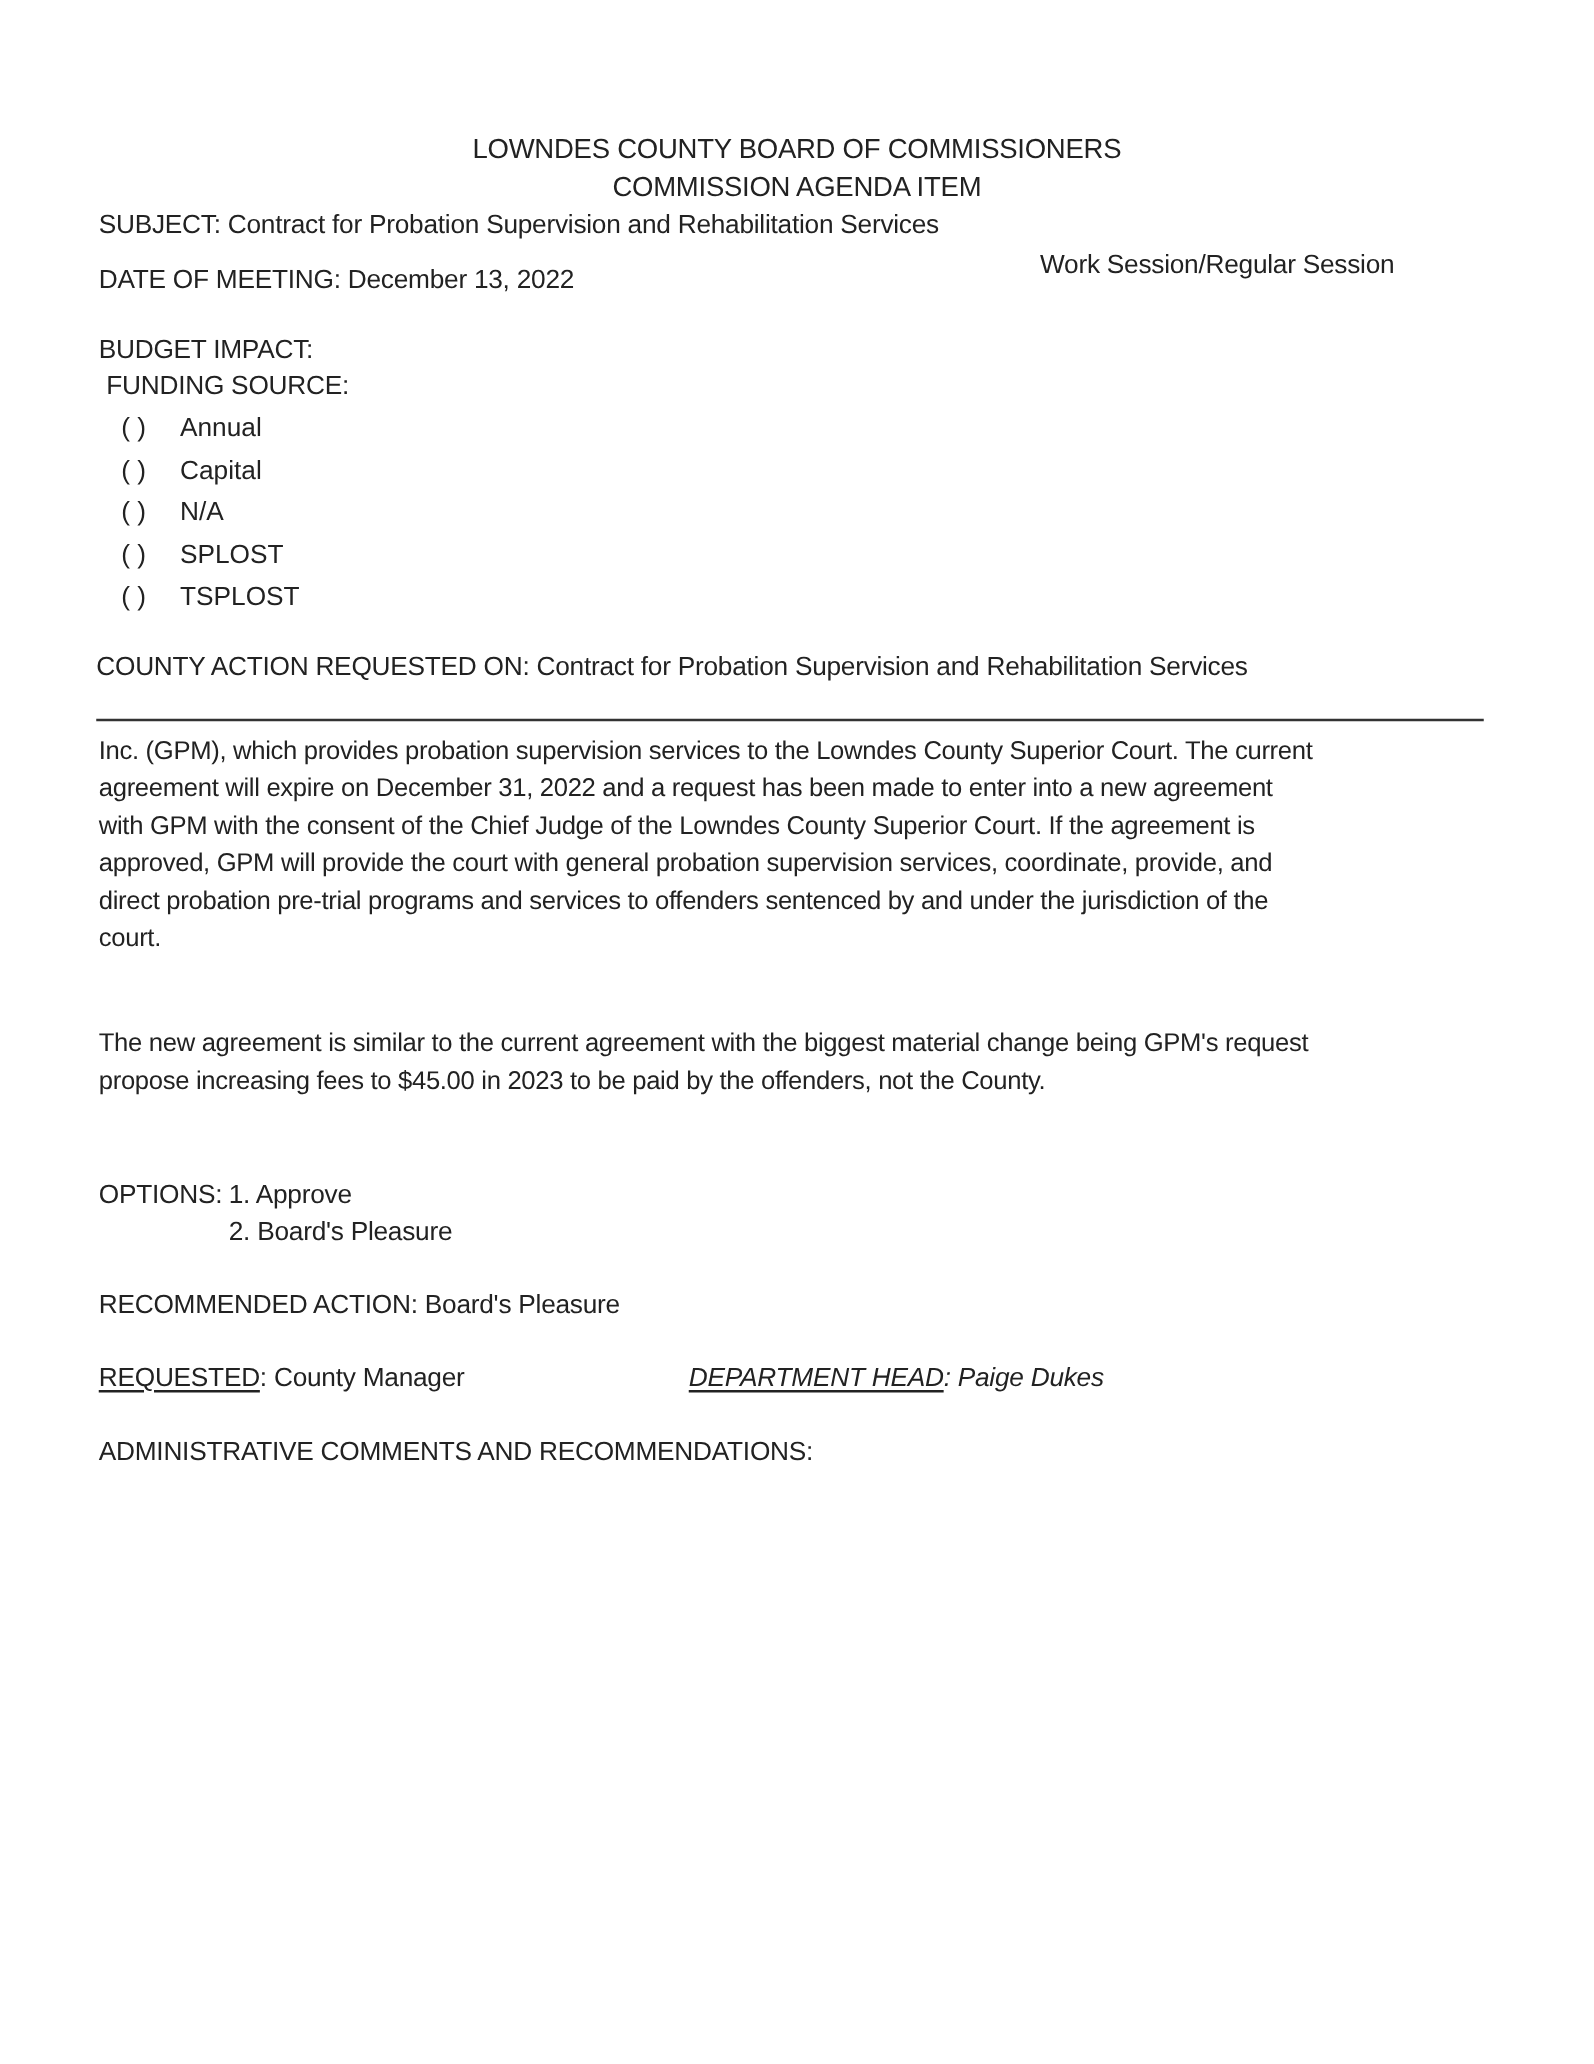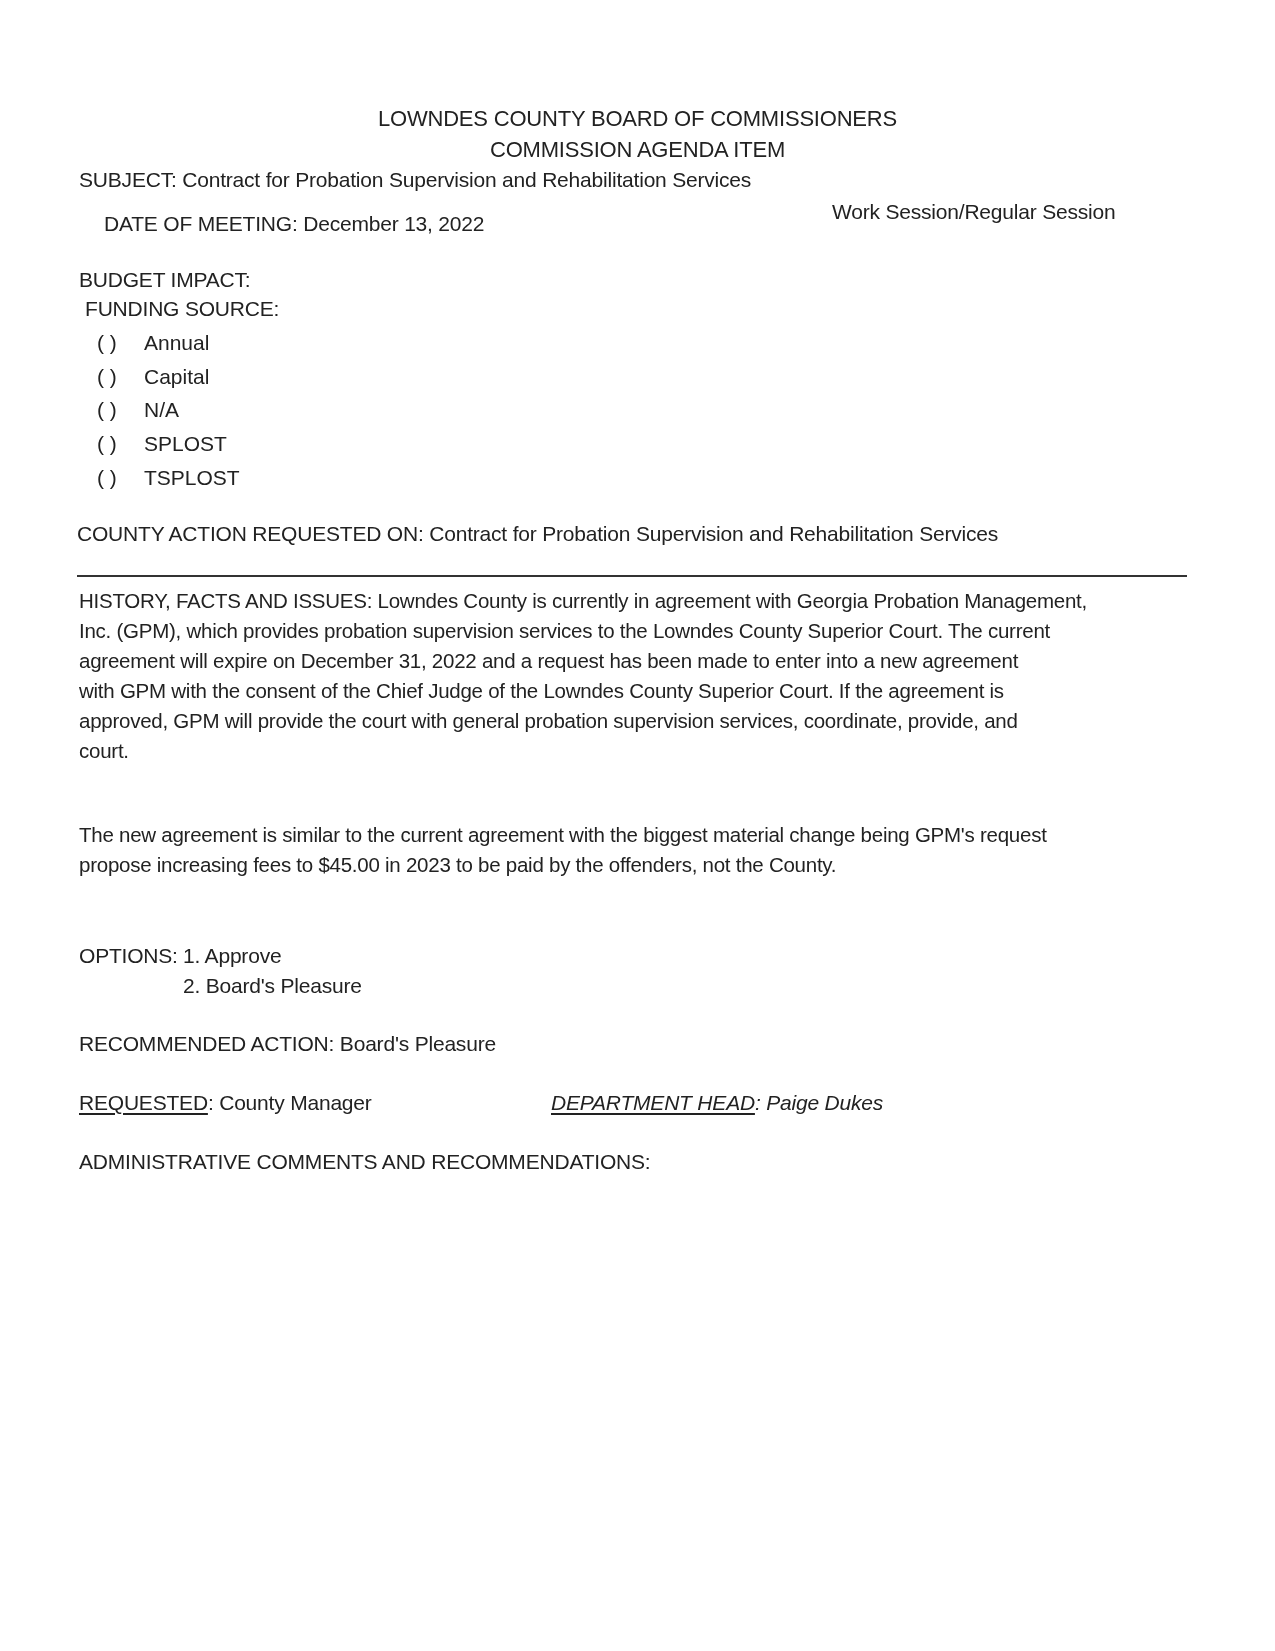--- a/index.html
+++ b/index.html
@@ -51,21 +51,21 @@
 <body>
 
 <div class="abs title" style="top:74px;">LOWNDES COUNTY BOARD OF COMMISSIONERS</div>
 <div class="abs title" style="top:105px;">COMMISSION AGENDA ITEM</div>
 
 <div class="abs line" style="left:79px; top:168px;">
   <span>SUBJECT:</span>
   <span>Contract for Probation Supervision and Rehabilitation Services</span>
 </div>
 
-<div class="abs line" style="left:79px; top:212px;margin-left:25px;">
+<div class="abs line" style="left:79px; top:212px;">
   <span>DATE OF MEETING:</span>
   <span>December 13, 2022</span>
 </div>
 <div class="abs line" style="left:832px; top:200px;">Work Session/Regular Session</div>
 
 <div class="abs line" style="left:79px; top:268px;">BUDGET IMPACT:</div>
 <div class="abs line" style="left:85px; top:297px;">FUNDING SOURCE:</div>
 
 <div>
   <div class="abs fs-row" style="left:97px; top:331px; width:200px; height:28px;">
@@ -90,25 +90,25 @@
   </div>
 </div>
 
 <div class="abs line" style="left:77px; top:522px;">
   <span>COUNTY ACTION REQUESTED ON:</span>
   <span>Contract for Probation Supervision and Rehabilitation Services</span>
 </div>
 <div class="rule"></div>
 
 <div class="para" style="top:586px;">
-  <span class="row">HISTORY, FACTS AND ISSUES: Lowndes County is currently in agreement with Georgia Probation Management,</span>
   <span class="row">Inc. (GPM), which provides probation supervision services to the Lowndes County Superior Court. The current</span>
   <span class="row">agreement will expire on December 31, 2022 and a request has been made to enter into a new agreement</span>
   <span class="row">with GPM with the consent of the Chief Judge of the Lowndes County Superior Court. If the agreement is</span>
   <span class="row">approved, GPM will provide the court with general probation supervision services, coordinate, provide, and</span>
+  <span class="row">direct probation pre-trial programs and services to offenders sentenced by and under the jurisdiction of the</span>
   <span class="row">court.</span>
 </div>
 
 <div class="para" style="top:820px;">
   <span class="row">The new agreement is similar to the current agreement with the biggest material change being GPM's request</span>
   <span class="row">propose increasing fees to $45.00 in 2023 to be paid by the offenders, not the County.</span>
 </div>
 
 <div class="abs line" style="left:79px; top:944px;">OPTIONS:</div>
 <div class="abs line" style="left:183px; top:944px;">1. Approve</div>

